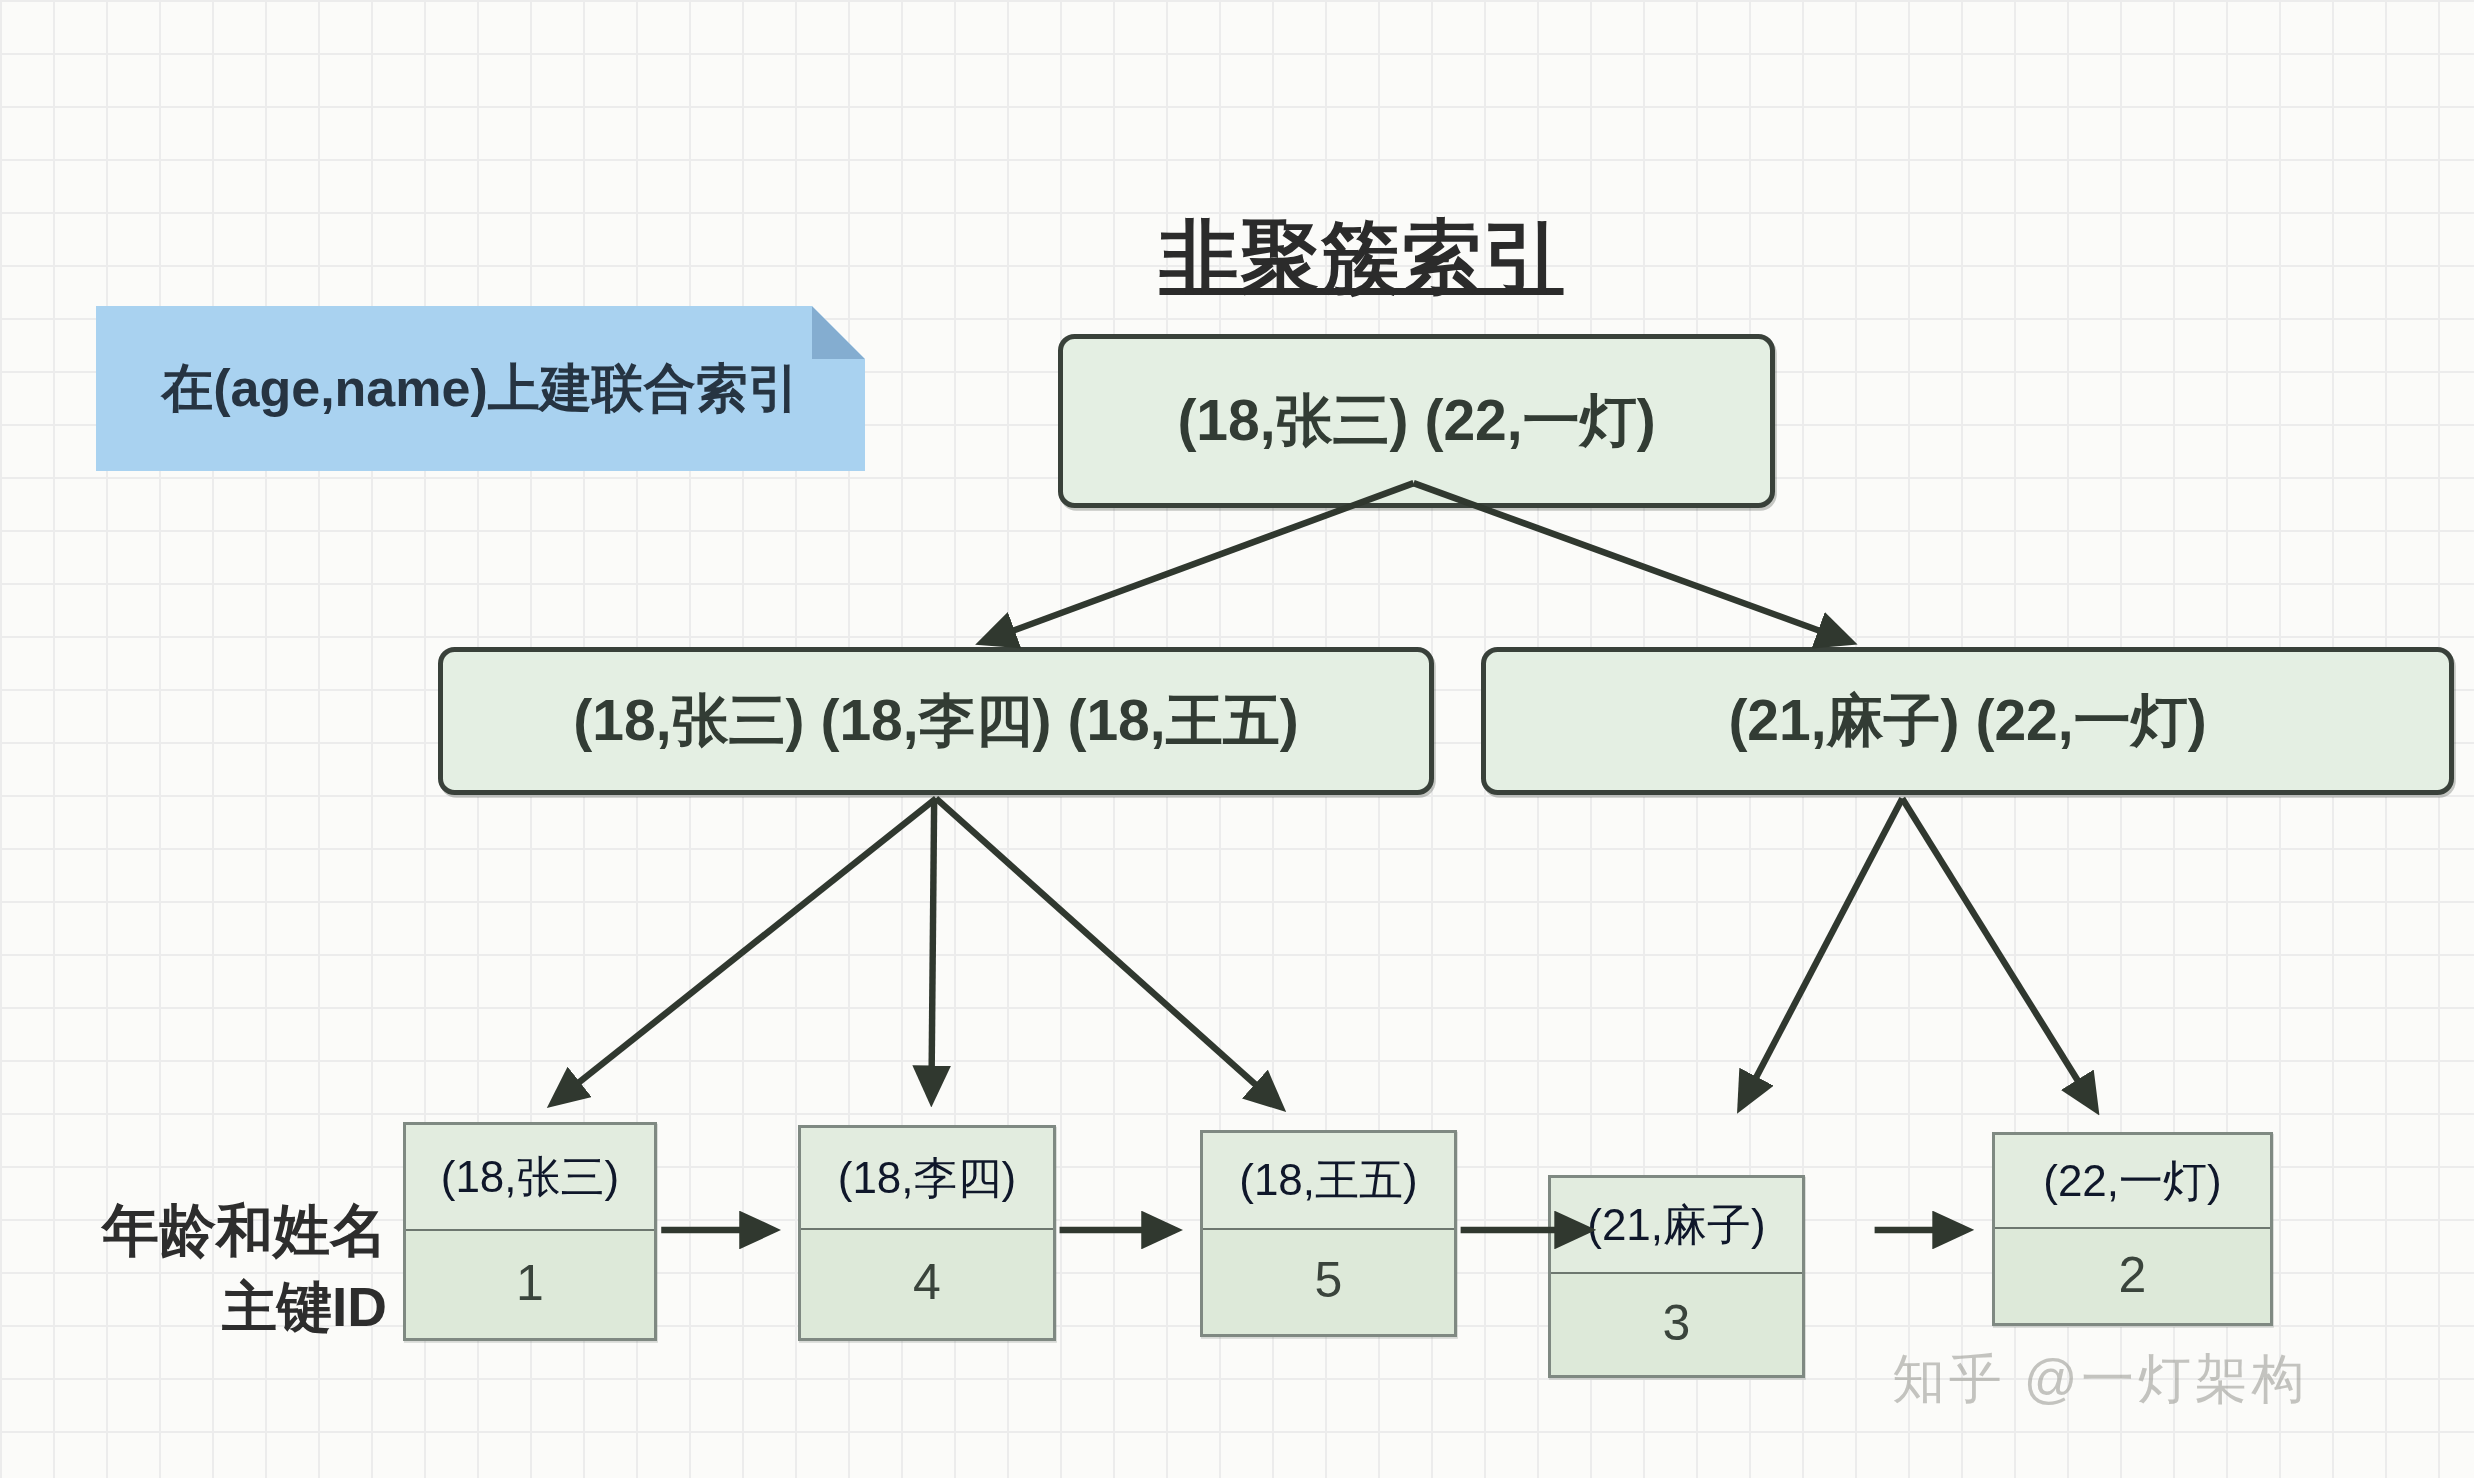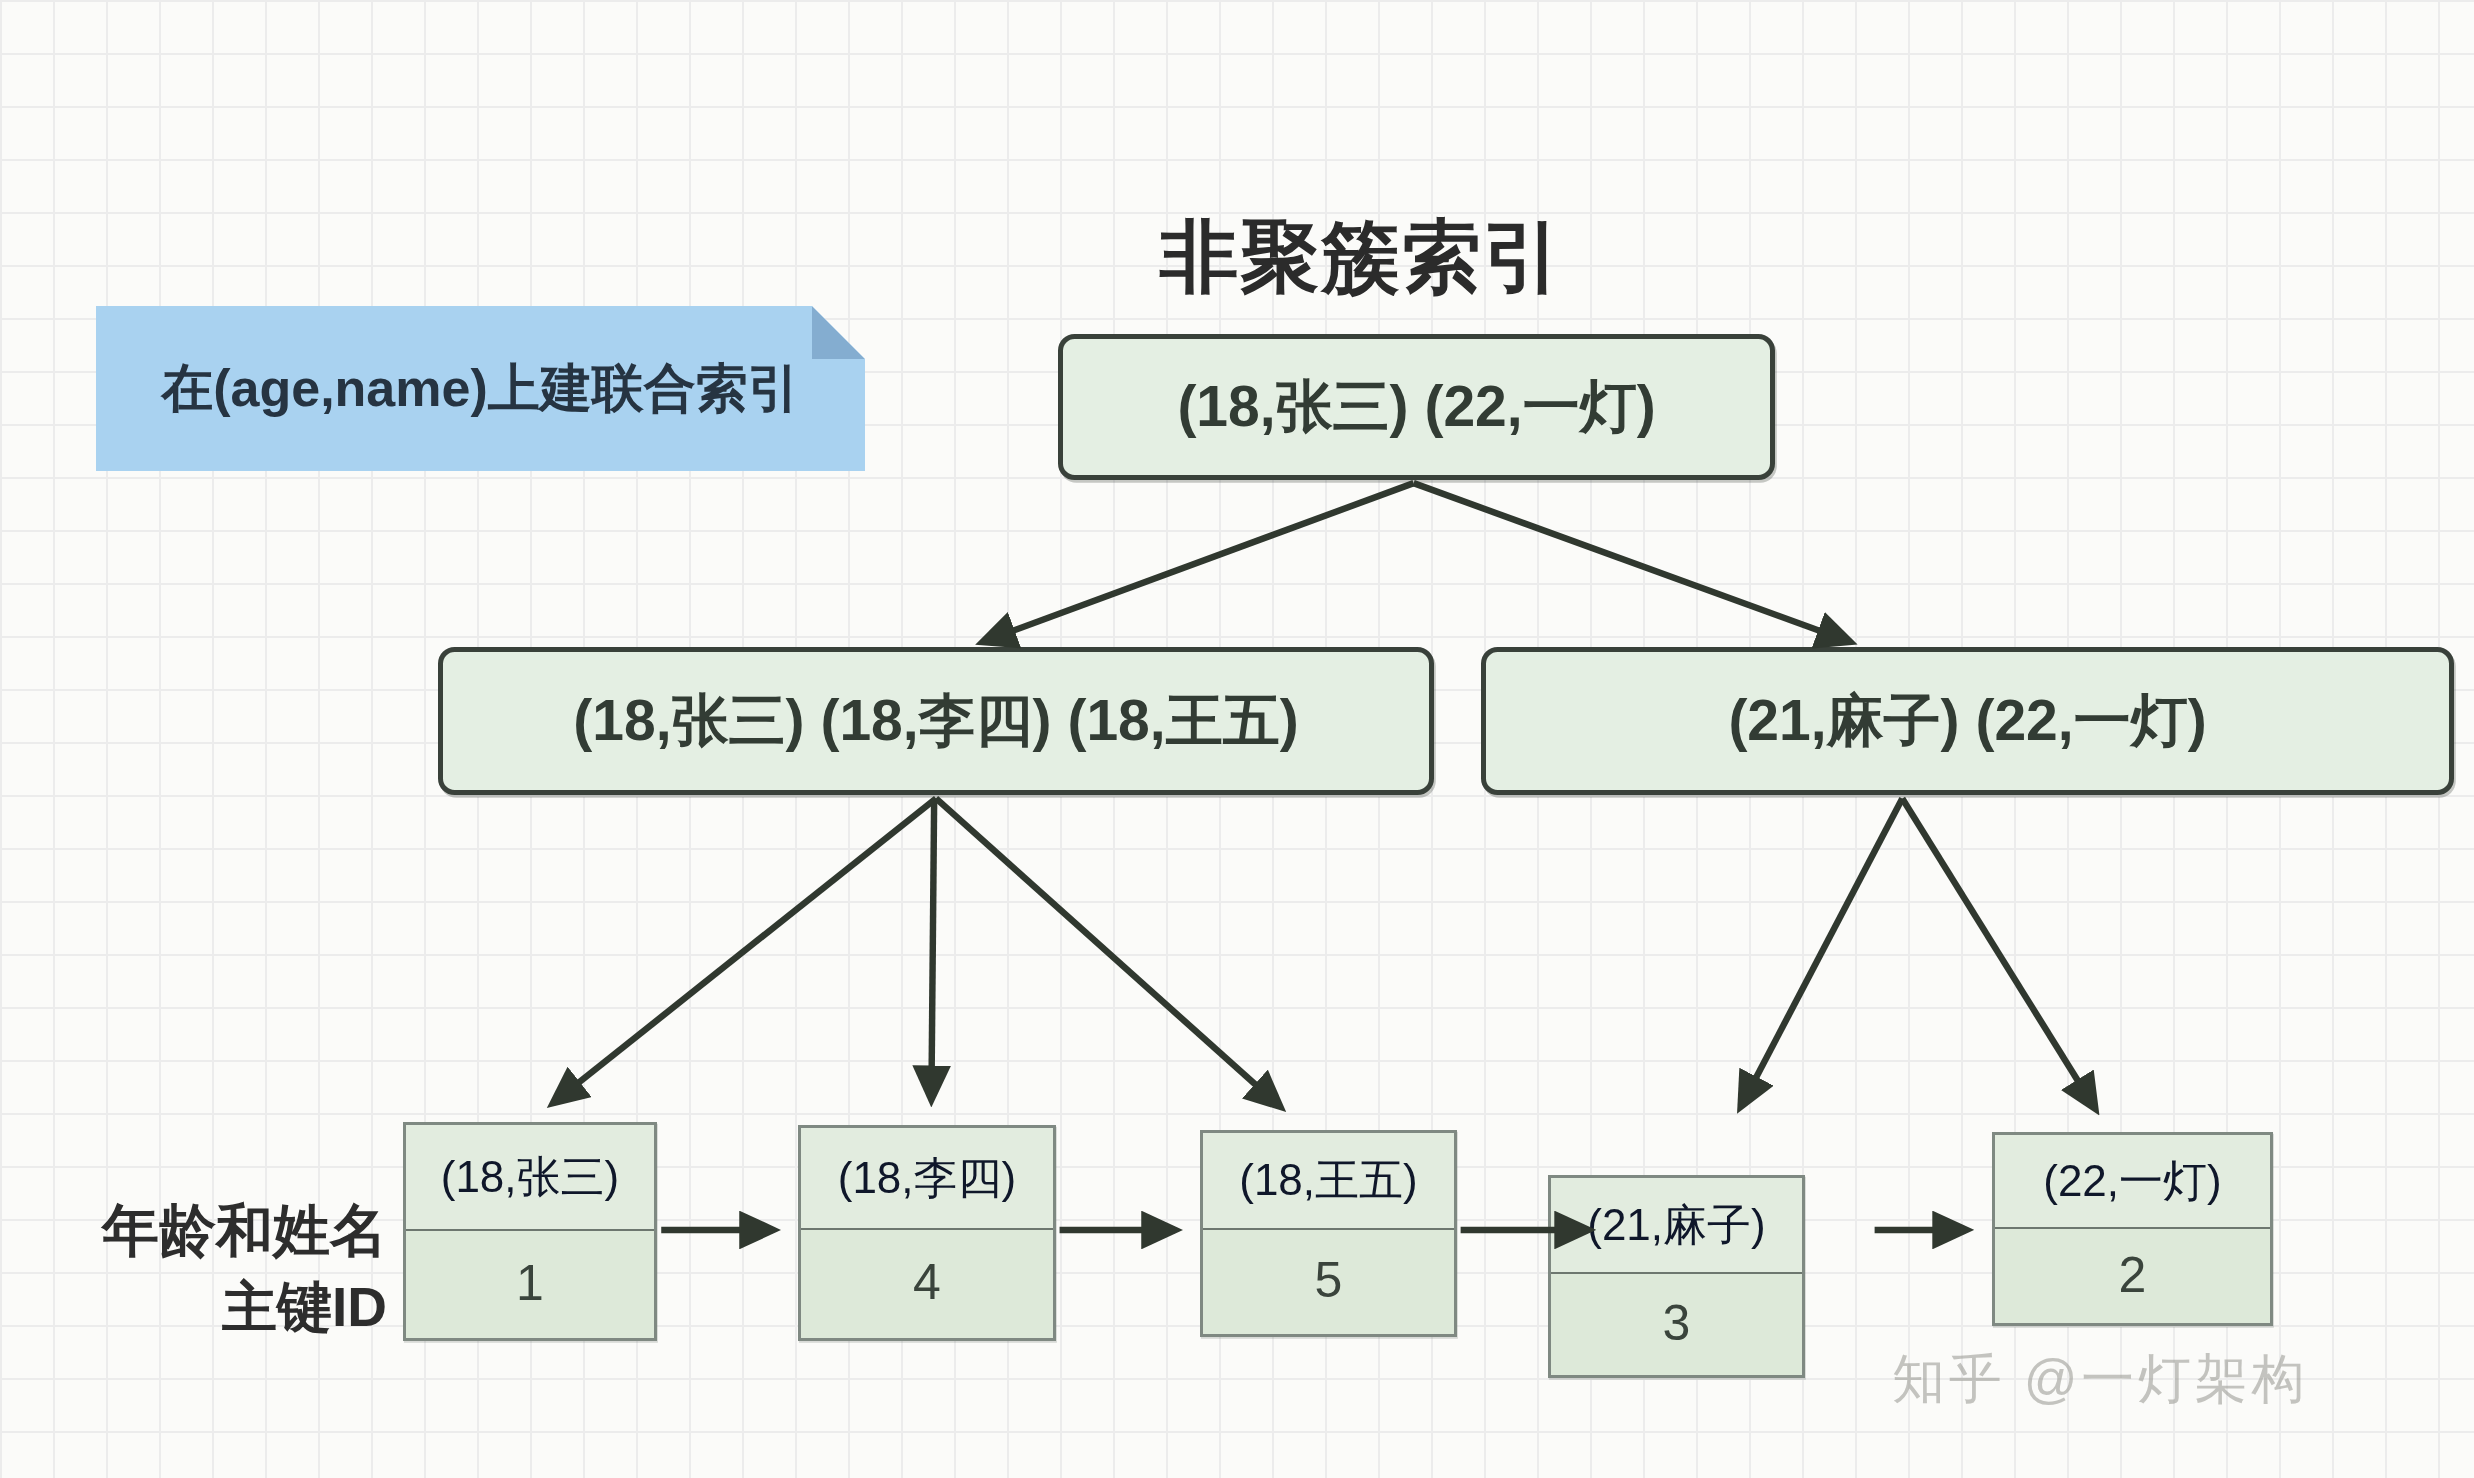--- a/index.html
+++ b/index.html
@@ -13,21 +13,21 @@
     overflow:hidden;
     background-color:#fbfbf9;
     background-image:
       linear-gradient(to right,#ececec 1.8px,transparent 1.8px),
       linear-gradient(to bottom,#ececec 1.8px,transparent 1.8px);
     background-size:53px 53px;
   }
   .title{
     position:absolute;left:1154px;top:205px;width:415px;
     font-size:79px;font-weight:700;color:#2b2b2b;
-    text-align:center;letter-spacing:1.8px;white-space:nowrap;
+    text-align:center;letter-spacing:1.8px;white-space:nowrap;text-decoration:underline;
   }
   .note{
     position:absolute;left:96px;top:306px;width:769px;height:165px;
     background:#a9d2f0;
     clip-path:polygon(0 0,calc(100% - 53px) 0,100% 53px,100% 100%,0 100%);
     display:flex;align-items:center;justify-content:center;
   }
   .note-fold{
     position:absolute;right:0;top:0;width:53px;height:53px;
     background:#84add0;
@@ -39,21 +39,21 @@
   .node{
     position:absolute;
     background:#e4efe3;
     border:5.5px solid #39413a;
     border-radius:16.6px;
     box-shadow:1.8px 2.8px 0 rgba(57,65,58,.28);
     display:flex;align-items:center;justify-content:center;
     box-sizing:border-box;
     font-size:57px;font-weight:700;color:#323c34;white-space:nowrap;
   }
-  .node.root{left:1058px;top:334px;width:717px;height:146px;}
+  .node.root{left:1058px;top:334px;width:717px;height:174px;}
   .node.int-left{left:438px;top:647px;width:996px;height:148px;}
   .node.int-right{left:1481px;top:647px;width:973px;height:148px;text-align:right;}
   .leaf{
     position:absolute;
     background:#dde9d9;
     border:3.7px solid #7f8982;
     box-sizing:border-box;
     box-shadow:0.9px 1.8px 0 rgba(80,90,82,.2);
   }
   .leaf-key{

